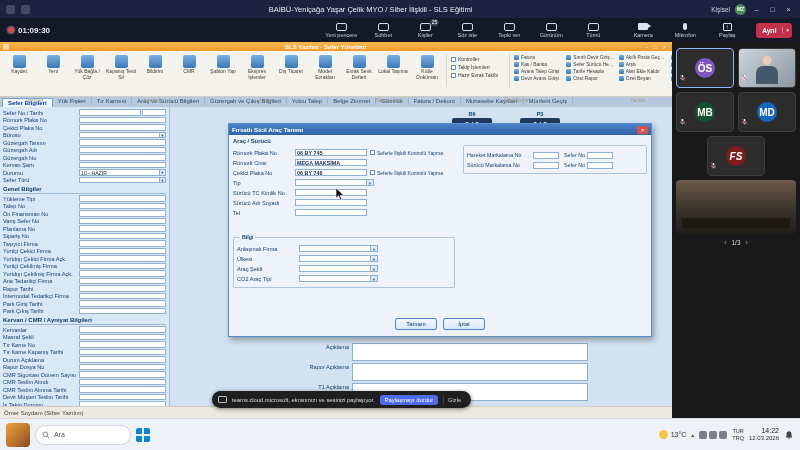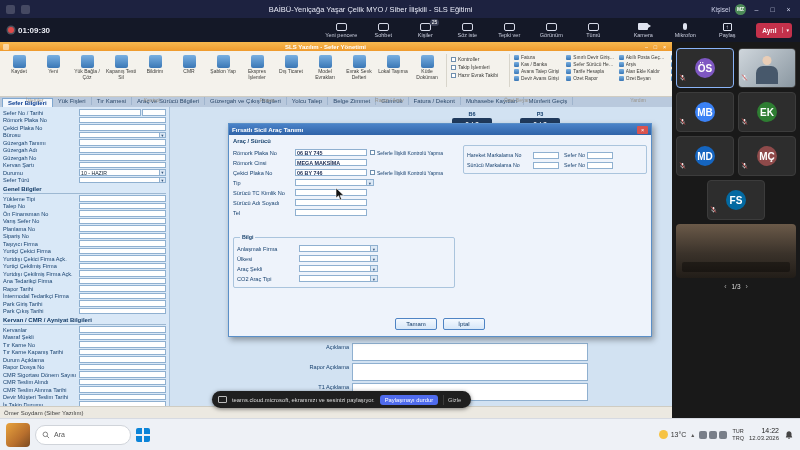--- a/index.html
+++ b/index.html
@@ -1000,40 +1000,22 @@
               <line x1="2" y1="1" x2="10" y2="11" stroke="#e05656" stroke-width="1.4"></line>
             </svg>
         </span>
       </div>
     </div>
   </div>
     <div>
     <div class="ptile-wrap">
       <div class="ptile">
 
-        <span class="pava" style="background: #3b82f6;">
+        <span class="pava" style="background: #14532d;">
             <span>MB</span>
-          </span>
-        <span class="pmic">
-          <svg width="7" height="7" viewBox="0 0 12 12">
-              <rect x="4.6" y="1.5" width="2.8" height="5" rx="1.4" fill="#fff"></rect>
-              <path d="M3 6.2a3 3 0 0 0 6 0" stroke="#fff" fill="none" stroke-width="1"></path>
-              <line x1="6" y1="9.2" x2="6" y2="11" stroke="#fff" stroke-width="1"></line>
-              <line x1="2" y1="1" x2="10" y2="11" stroke="#e05656" stroke-width="1.4"></line>
-            </svg>
-        </span>
-      </div>
-    </div>
-  </div>
-    <div>
-    <div class="ptile-wrap">
-      <div class="ptile">
-
-        <span class="pava" style="background: rgb(46, 125, 50);">
-            <span>EK</span>
           </span>
         <span class="pmic">
           <svg width="7" height="7" viewBox="0 0 12 12">
               <rect x="4.6" y="1.5" width="2.8" height="5" rx="1.4" fill="#fff"></rect>
               <path d="M3 6.2a3 3 0 0 0 6 0" stroke="#fff" fill="none" stroke-width="1"></path>
               <line x1="6" y1="9.2" x2="6" y2="11" stroke="#fff" stroke-width="1"></line>
               <line x1="2" y1="1" x2="10" y2="11" stroke="#e05656" stroke-width="1.4"></line>
             </svg>
         </span>
       </div>
@@ -1054,39 +1036,21 @@
               <line x1="2" y1="1" x2="10" y2="11" stroke="#e05656" stroke-width="1.4"></line>
             </svg>
         </span>
       </div>
     </div>
   </div>
     <div>
     <div class="ptile-wrap">
       <div class="ptile">
 
-        <span class="pava" style="background: rgb(142, 74, 74);">
-            <span>MÇ</span>
-          </span>
-        <span class="pmic">
-          <svg width="7" height="7" viewBox="0 0 12 12">
-              <rect x="4.6" y="1.5" width="2.8" height="5" rx="1.4" fill="#fff"></rect>
-              <path d="M3 6.2a3 3 0 0 0 6 0" stroke="#fff" fill="none" stroke-width="1"></path>
-              <line x1="6" y1="9.2" x2="6" y2="11" stroke="#fff" stroke-width="1"></line>
-              <line x1="2" y1="1" x2="10" y2="11" stroke="#e05656" stroke-width="1.4"></line>
-            </svg>
-        </span>
-      </div>
-    </div>
-  </div>
-    <div>
-    <div class="ptile-wrap">
-      <div class="ptile">
-
-        <span class="pava" style="background: #0369a1;">
+        <span class="pava" style="background: #7f1d1d; font-style: italic;">
             <span>FS</span>
           </span>
         <span class="pmic">
           <svg width="7" height="7" viewBox="0 0 12 12">
               <rect x="4.6" y="1.5" width="2.8" height="5" rx="1.4" fill="#fff"></rect>
               <path d="M3 6.2a3 3 0 0 0 6 0" stroke="#fff" fill="none" stroke-width="1"></path>
               <line x1="6" y1="9.2" x2="6" y2="11" stroke="#fff" stroke-width="1"></line>
               <line x1="2" y1="1" x2="10" y2="11" stroke="#e05656" stroke-width="1.4"></line>
             </svg>
         </span>

